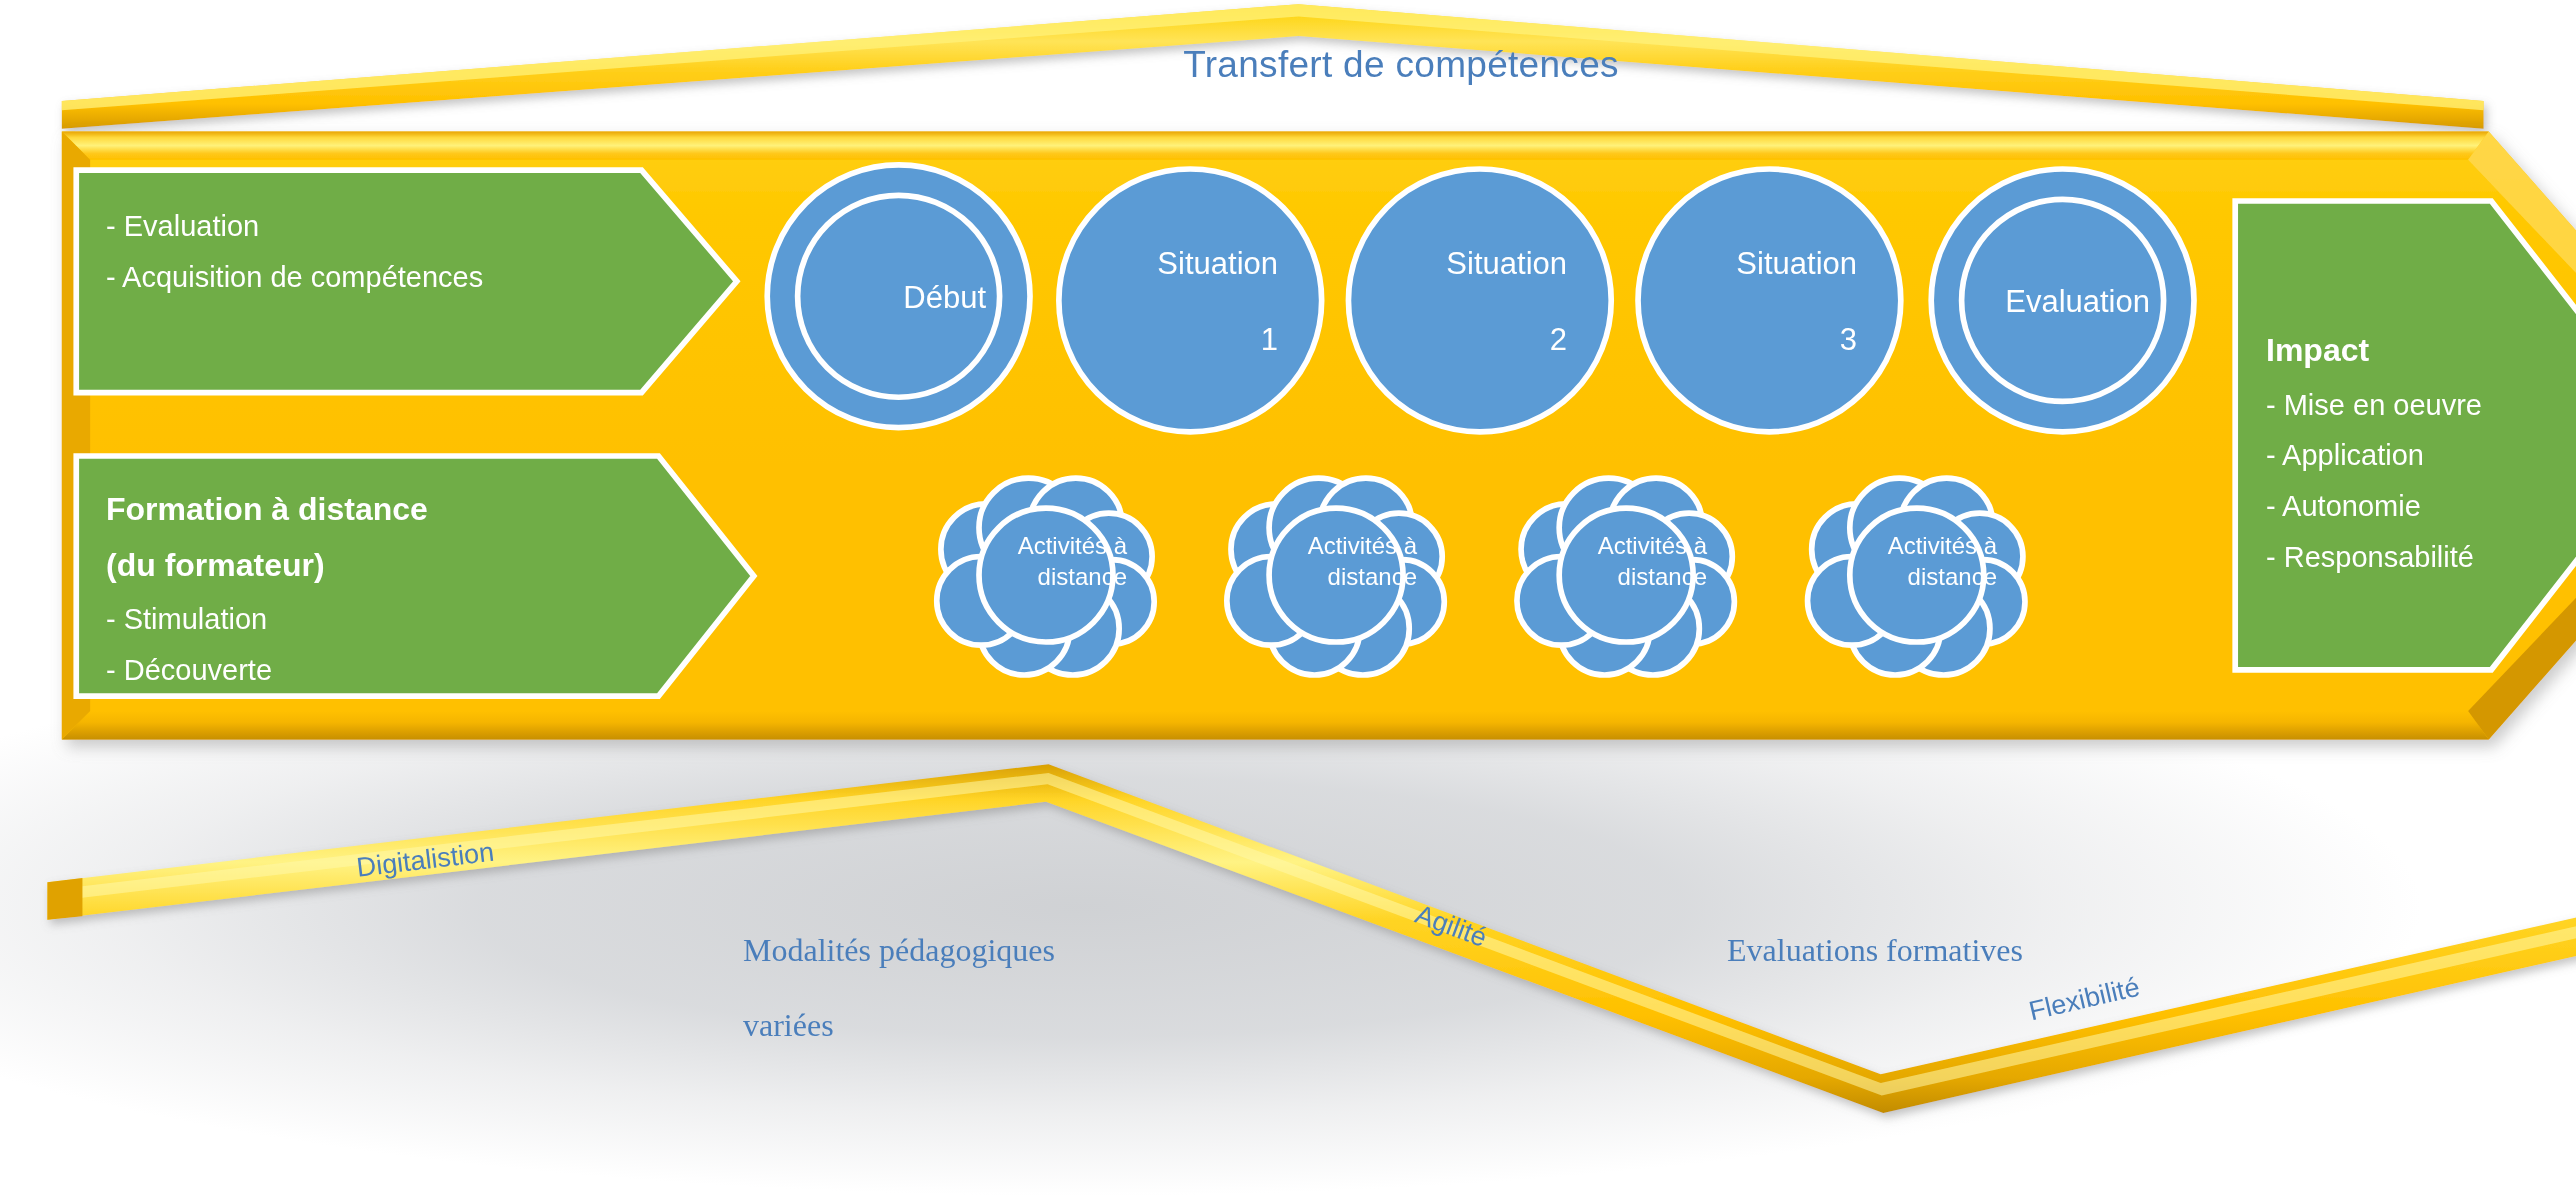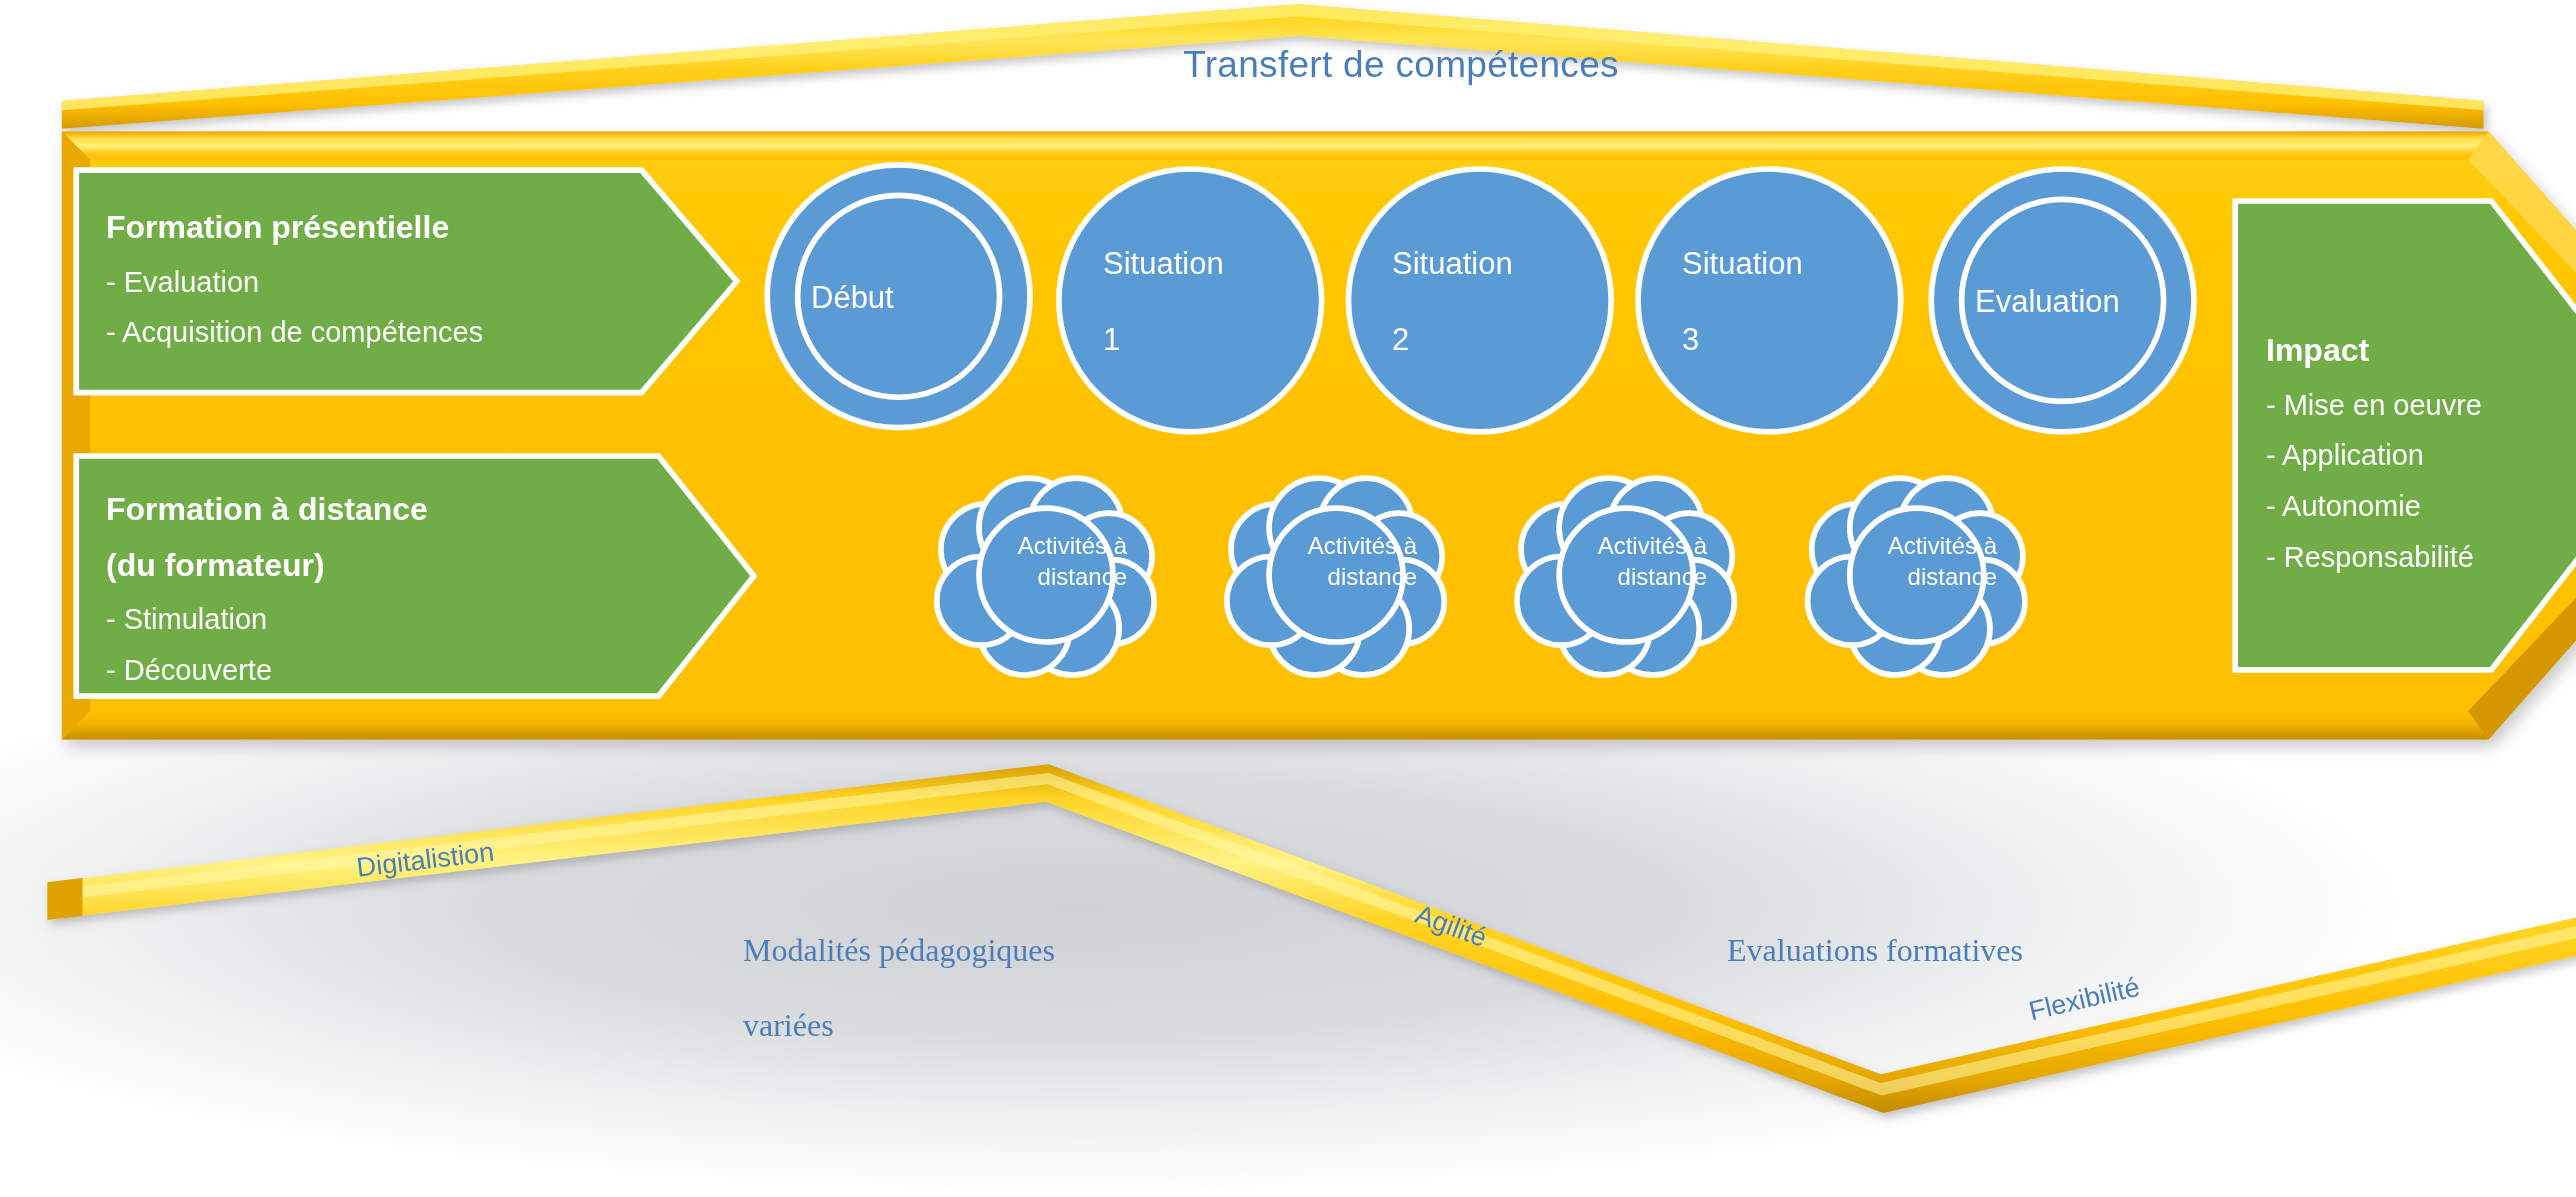--- a/index.html
+++ b/index.html
@@ -29,21 +29,21 @@
   .main-title{
     left:0;top:44px;width:2802px;text-align:center;
     color:#4a7ebb;font-size:37px;letter-spacing:0.3px;
   }
 
   .green-box-text{color:#ffffff;line-height:1.12;}
   .gb-title{font-weight:bold;font-size:32px;display:block;margin-bottom:1px;}
   .gb-item{font-size:29px;display:block;}
 
   .circle-label{
-    position:absolute;color:#ffffff;font-size:31px;text-align:left;
+    position:absolute;color:#ffffff;font-size:31px;text-align:right;
     line-height:1.22;width:175px;
   }
   .cloud-label{
     position:absolute;color:#ffffff;font-size:24px;text-align:right;
     line-height:1.22;width:170px;
   }
 
   .flow-label{color:#4a7ebb;font-size:32px;line-height:1.18;font-family:Liberation Serif, serif;}
   .path-label{color:#4a7ebb;font-size:27px;}
 </style>
@@ -208,21 +208,20 @@
 
       <path d="M 110,1726 L 2035,1500 L 3650,2102 L 5175,1758 L 5185,1779 L 3652,2126 L 2033,1522 L 110,1748 Z" fill="#fff7a8" opacity=".55"></path>
 
       <path d="M 92,1712 L 160,1704 L 160,1778 L 92,1785 Z" fill="#e0a200"></path>
     </g>
   </svg>
 
   <div class="txt main-title">Transfert de compétences</div>
 
   <div class="txt green-box-text" style="left:106px;top:192px;width:546px;">
-    <span class="gb-title">Formation présentielle</span>
     <span class="gb-item">- Evaluation</span>
     <span class="gb-item">- Acquisition de compétences</span>
   </div>
 
   <div class="txt green-box-text" style="left:106px;top:474px;width:567px;">
     <span class="gb-title">Formation à distance</span>
     <span class="gb-title">(du formateur)</span>
     <span class="gb-item">- Stimulation</span>
     <span class="gb-item">- Découverte</span>
   </div>

